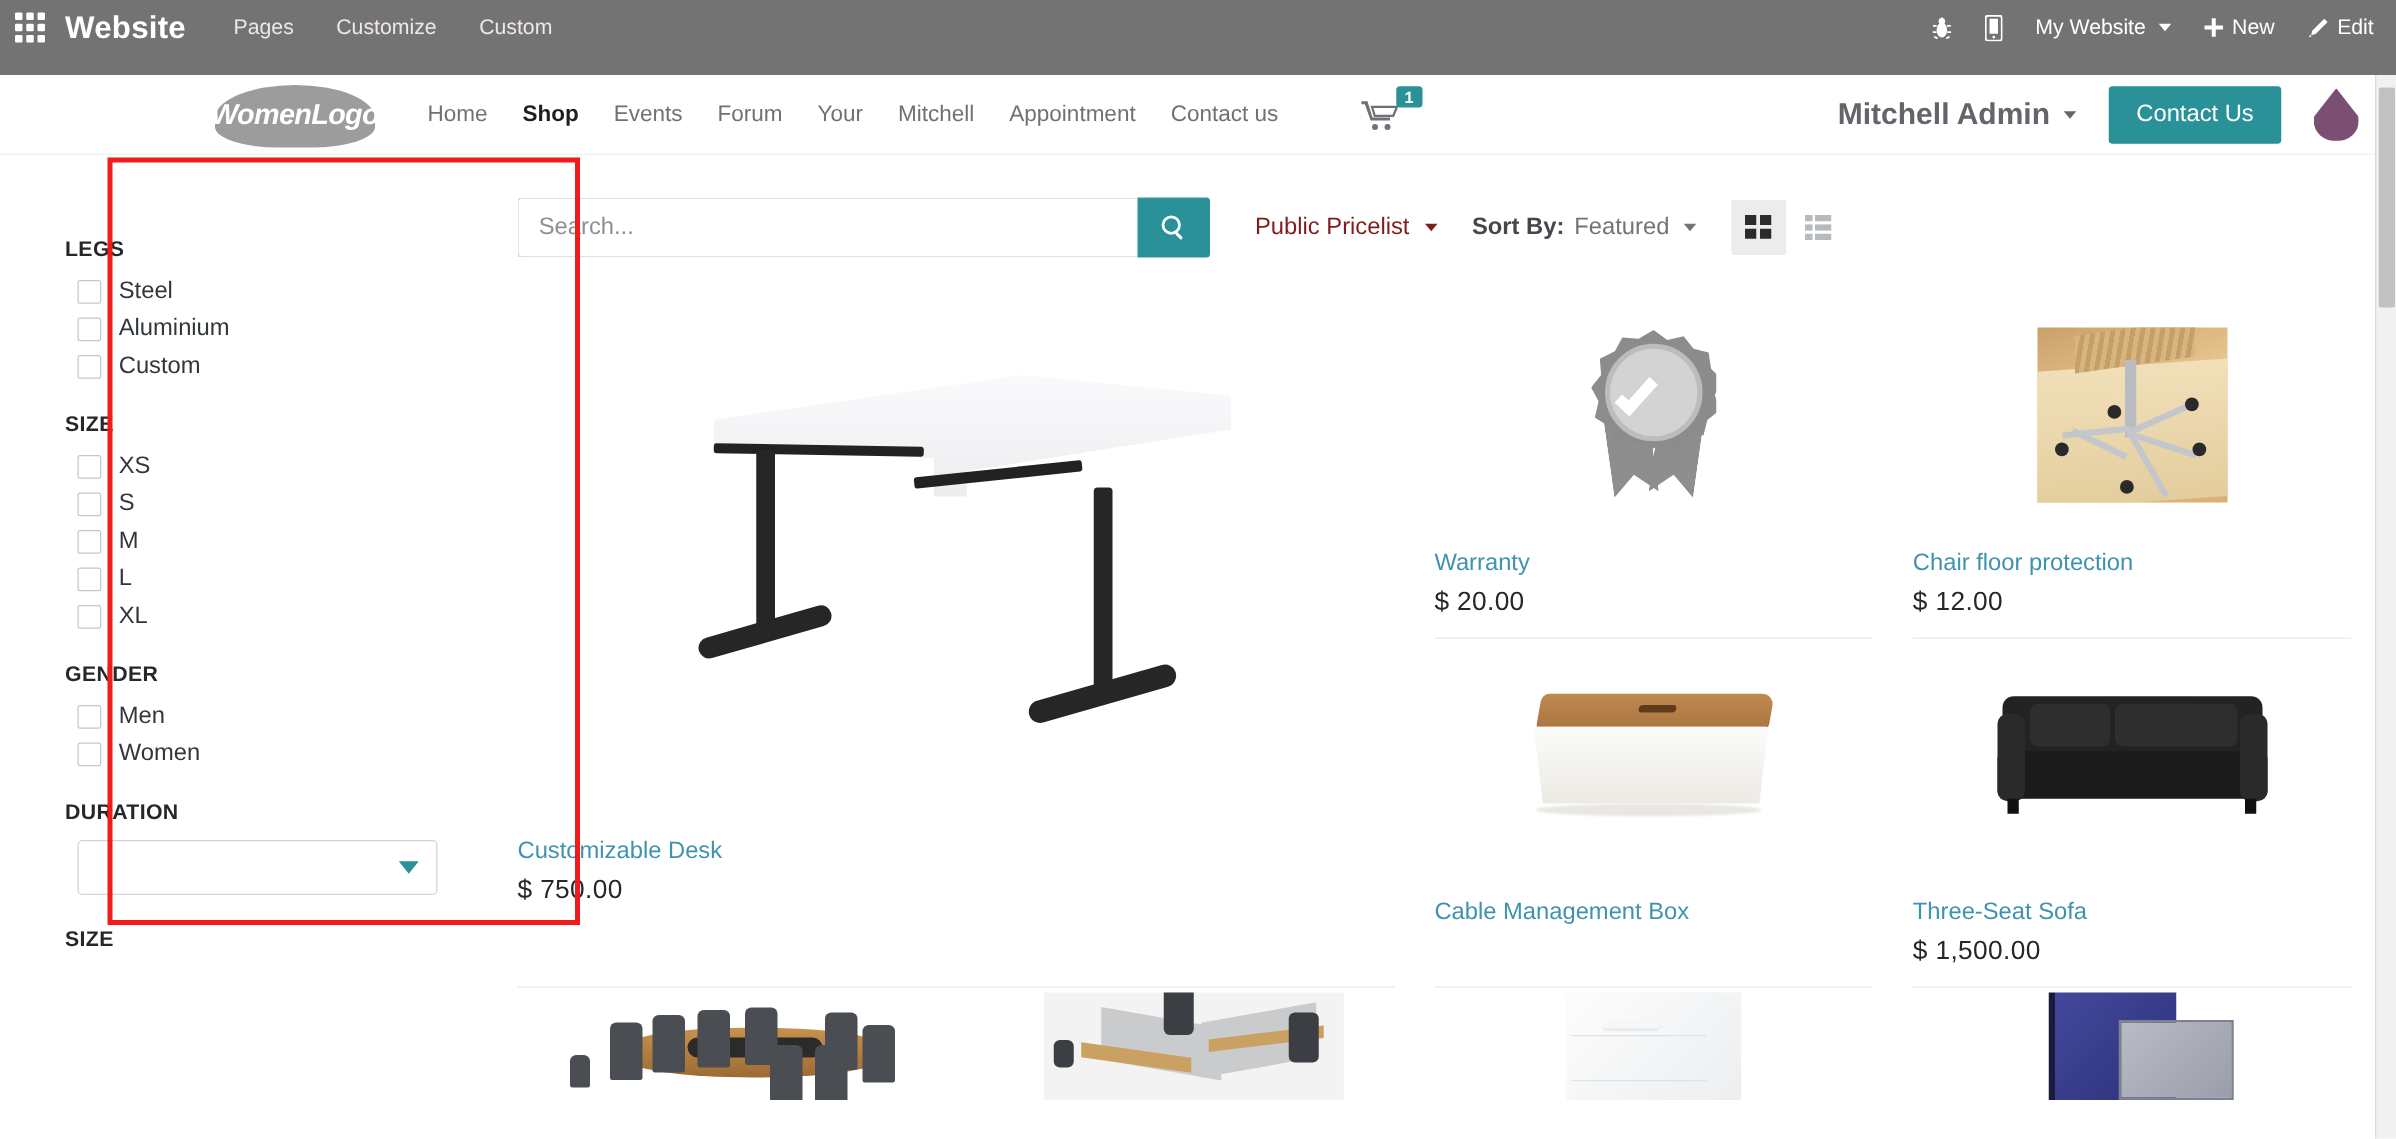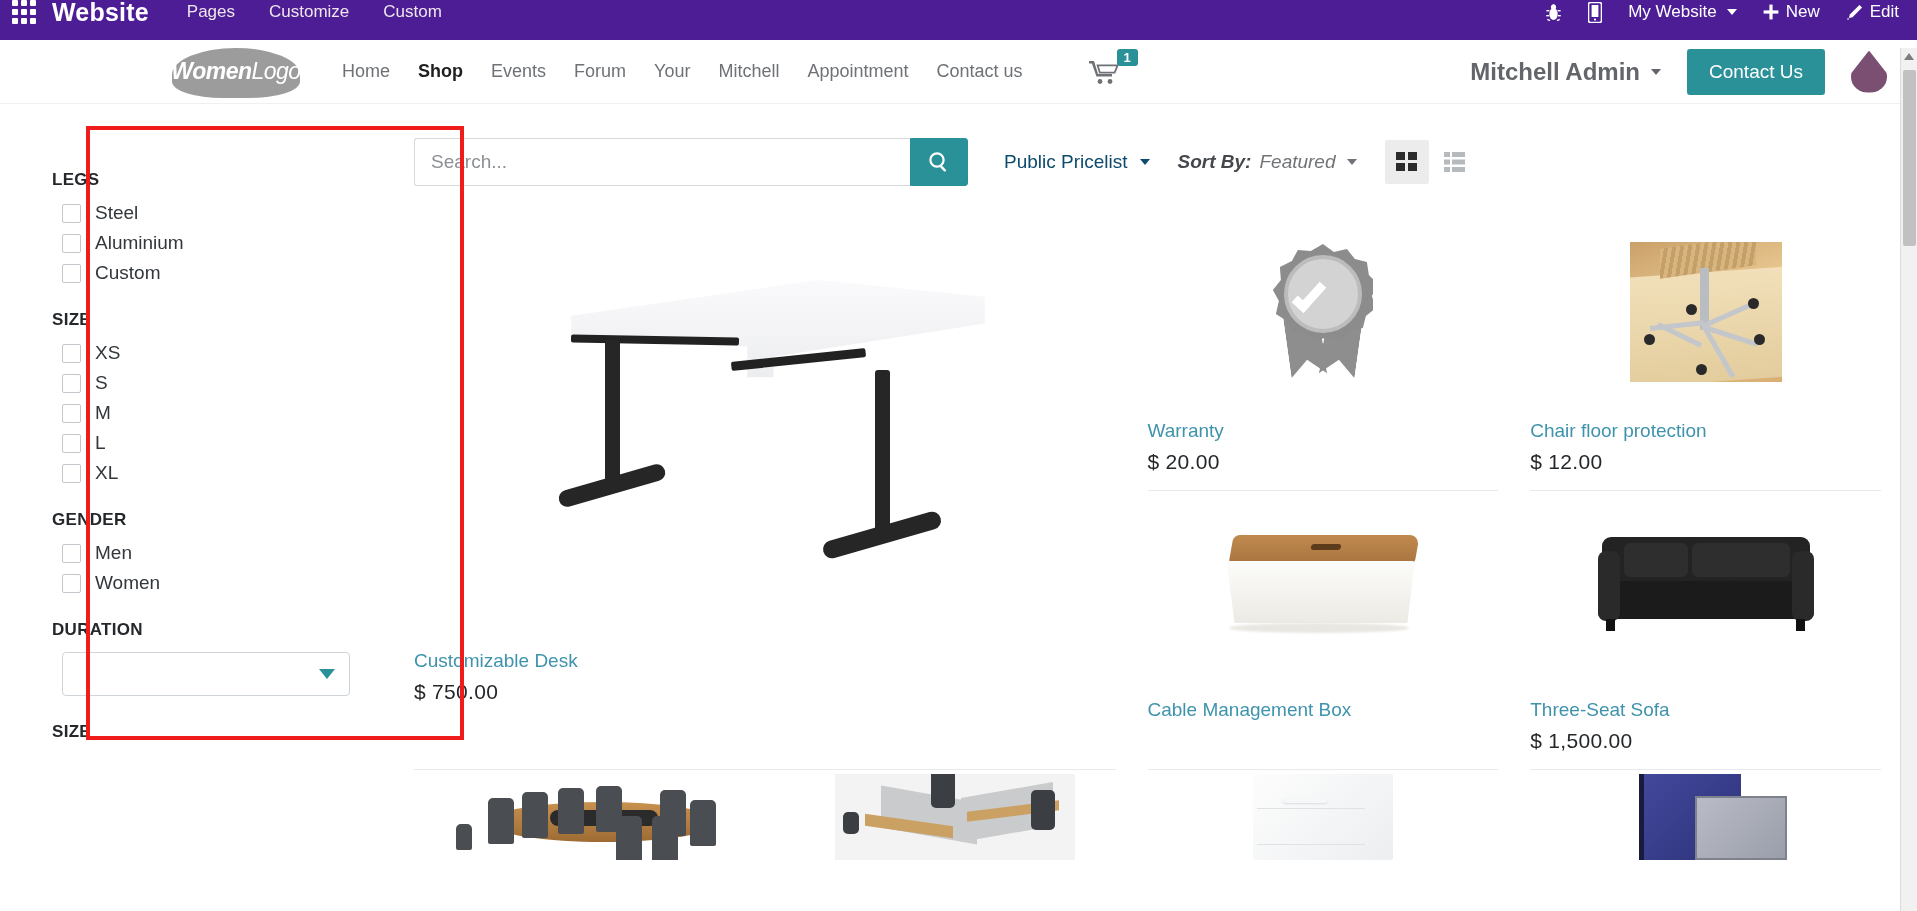--- a/index.html
+++ b/index.html
@@ -7,21 +7,21 @@
   body {
     width: 1917px; height: 911px;
     font-family: "Liberation Sans", sans-serif;
     background: #ffffff;
     overflow: hidden;
     position: relative;
   }
 
   
   .sysbar {
-    height: 40px; background: #4c1d95; color:#fff;
+    height: 60px; background: #737373; color:#fff;
     display:flex; align-items:center; padding:0 18px 16px 10px;
     position:relative; z-index:30;
   }
   .apps-grid { width:28px; height:28px; display:grid;
     grid-template-columns:repeat(3,1fr); grid-template-rows:repeat(3,1fr);
     gap:2.5px; padding:2px; margin-right:14px; cursor:pointer; }
   .apps-grid i { background:#fff; border-radius:1px; display:block; }
   .sysbrand { font-size:25px; font-weight:700; letter-spacing:.2px; margin-right:38px; }
   .sysmenu { display:flex; gap:34px; font-size:17px; color:#efe6ed; }
   .sysmenu span { cursor:pointer; }
@@ -41,21 +41,21 @@
   .logo .blob {
     position:absolute; left:0; top:2px; width:128px; height:50px;
     background:#9c9c9c; border-radius:58% 58% 46% 46% / 62% 62% 38% 38%;
   }
   .logo .txt {
     position:absolute; left:0; top:0; width:128px; height:52px;
     display:flex; align-items:center; justify-content:center;
     color:#fff; font-size:23px; font-style:italic; font-weight:700; letter-spacing:-.5px;
   }
   .logo .txt b { font-weight:800; }
-  .logo .txt span { font-weight:400; }
+  .logo .txt span { font-weight:700; }
   .navlinks { display:flex; gap:28px; font-size:18px; color:#6e7276; align-items:center;}
   .navlinks a { color:#6e7276; text-decoration:none; cursor:pointer; }
   .navlinks a.active { color:#1f1f1f; font-weight:700; }
   .cart-wrap { margin-left:38px; display:flex; align-items:flex-start; cursor:pointer; position:relative;}
   .cart-badge { background:#2a9199; color:#fff; font-size:13px; font-weight:700;
     border-radius:3px; padding:1px 7px; margin-left:-2px; margin-top:-10px; }
   .header-right { margin-left:auto; display:flex; align-items:center; gap:26px; padding-right:30px;}
   .user-name { font-size:24px; font-weight:700; color:#62666a; display:flex; align-items:center; gap:8px; cursor:pointer;}
   .btn-contact { background:#2a9199; color:#fff; font-size:19px; padding:12px 22px; border-radius:3px; cursor:pointer;}
   .drop-ico { width:36px; height:42px; position:relative; cursor:pointer; }
@@ -84,22 +84,22 @@
 
   
   .main { flex:1; padding:34px 36px 0 14px; min-width:0;}
   .toolbar { display:flex; align-items:center; gap:0; }
   .search-box { display:flex; width:554px; height:48px; }
   .search-box input { flex:1; border:1px solid #d6dadd; border-right:none; border-radius:3px 0 0 3px;
     font-size:19px; padding:0 16px; color:#4a4f54; outline:none; font-family:"Liberation Sans",sans-serif;}
   .search-box input::placeholder { color:#8b9094; }
   .search-btn { width:58px; background:#2a9199; border:1px solid #2a9199; border-radius:0 3px 3px 0;
     display:flex; align-items:center; justify-content:center; cursor:pointer;}
-  .pricelist { margin-left:36px; font-size:19px; color:#0c4a6e; display:flex; align-items:center; gap:9px; cursor:pointer;justify-content:flex-end;}
-  .sortby { margin-left:28px; font-size:19px; color:#6f7478; display:flex; align-items:center; gap:8px; cursor:pointer;font-style:italic;}
+  .pricelist { margin-left:36px; font-size:19px; color:#7f1d1d; display:flex; align-items:center; gap:9px; cursor:pointer;justify-content:flex-end;}
+  .sortby { margin-left:28px; font-size:19px; color:#6f7478; display:flex; align-items:center; gap:8px; cursor:pointer;}
   .sortby b { color:#44484c; }
   .viewtoggle { margin-left:28px; display:flex; gap:4px; }
   .vt { width:44px; height:44px; display:flex; align-items:center; justify-content:center; cursor:pointer; border-radius:2px;}
   .vt.active { background:#ececec; }
 
   .products { margin-top:26px; display:grid; grid-template-columns: 2fr 1fr 1fr; gap:0 32px;}
   .cell { border-bottom:1px solid #e7e9ea; padding-bottom:16px; position:relative;}
   .cell .imgbox { display:flex; align-items:center; justify-content:center; }
   .pname { font-size:19px; color:#3f93ad; margin-top:8px; cursor:pointer;}
   .pprice { font-size:21px; color:#25282b; margin-top:8px; letter-spacing:.3px;}

